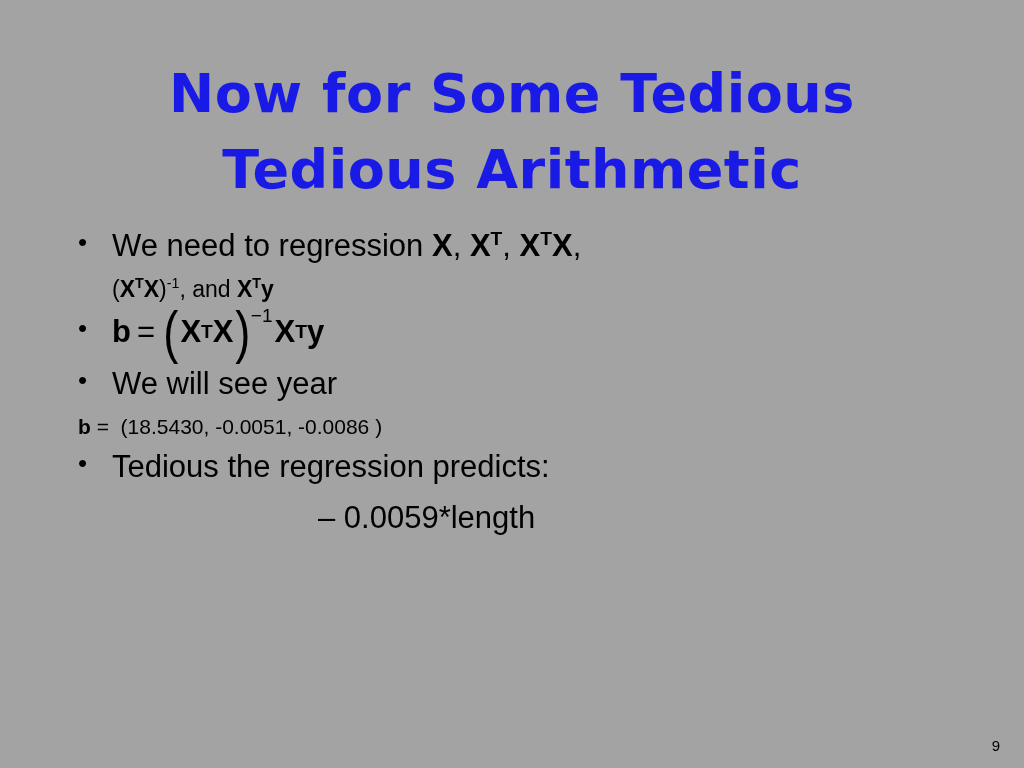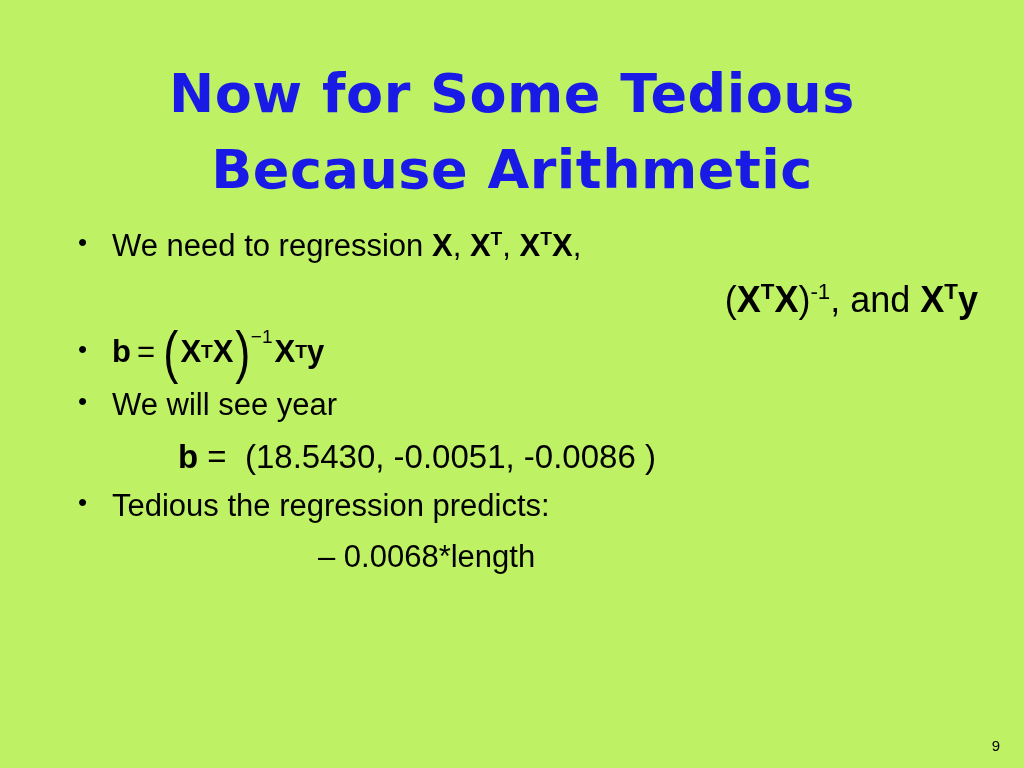--- a/index.html
+++ b/index.html
@@ -10,21 +10,21 @@
     width: 1024px;
     height: 768px;
     background: #ffffff;
     font-family: "Liberation Sans", sans-serif;
     overflow: hidden;
   }
   .slide {
     position: relative;
     width: 1024px;
     height: 768px;
-    background: #bef264;
+    background: #a3a3a3;
   }
   .title {
     position: absolute;
     top: 56px;
     left: 60px;
     width: 904px;
     text-align: center;
     color: #1a1ae6;
     font-family: "DejaVu Sans", sans-serif;
     font-weight: bold;
@@ -53,27 +53,25 @@
     line-height: 1.55;
     color: #000;
   }
   .bullet-text {
     flex: 1 1 auto;
     font-size: 31px;
     line-height: 1.56;
   }
   .cont-line {
     margin-left: 34px;
-    font-size: 36px;
+    font-size: 23px;
     line-height: 1.56;
-    text-align: right;
   }
   .indent-line {
-    margin-left: 100px;
-    font-size: 33px;
+    font-size: 21px;
     line-height: 1.56;
   }
   .indent-line2 {
     margin-left: 240px;
     font-size: 31px;
     line-height: 1.56;
   }
   b, .bold {
     font-weight: bold;
   }
@@ -131,21 +129,21 @@
     color: #000000;
   }
 </style>
 </head>
 <body>
 
 <div class="slide">
 
   <div class="title">
     <div>Now for Some Tedious</div>
-    <div>Because Arithmetic</div>
+    <div>Tedious Arithmetic</div>
   </div>
 
   <div class="body">
 
     <div class="bullet-row">
       <div class="bullet-dot">•</div>
       <div class="bullet-text">
         <span>We need to regression </span><b>X</b><span>, </span><b>X</b><sup class="sup-t">T</sup><span>, </span><b>X</b><sup class="sup-t">T</sup><b>X</b><span>,</span>
       </div>
     </div>
@@ -179,19 +177,19 @@
       <div class="bullet-text">We will see year</div>
     </div>
     <div class="indent-line">
       <b>b</b>&nbsp;<span>=</span>&nbsp;&nbsp;<span>(18.5430, -0.0051, -0.0086 )</span>
     </div>
 
     <div class="bullet-row">
       <div class="bullet-dot">•</div>
       <div class="bullet-text">Tedious the regression predicts:</div>
     </div>
-    <div class="indent-line2">– 0.0068*length</div>
+    <div class="indent-line2">– 0.0059*length</div>
 
   </div>
 
   <div class="page-number">9</div>
 
 </div>
 
 </body></html>

